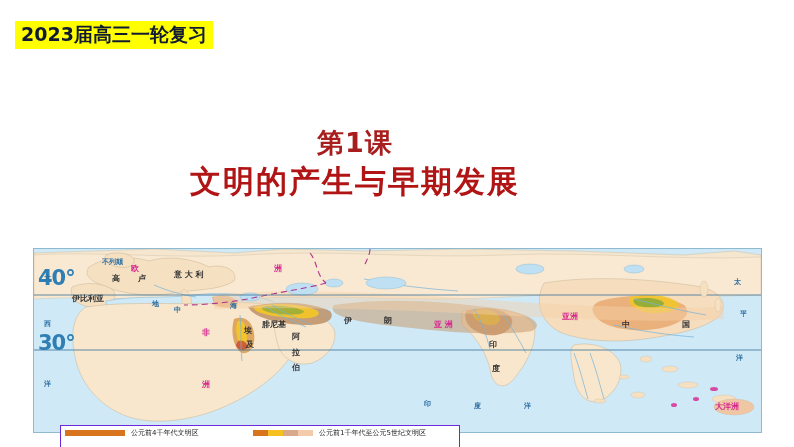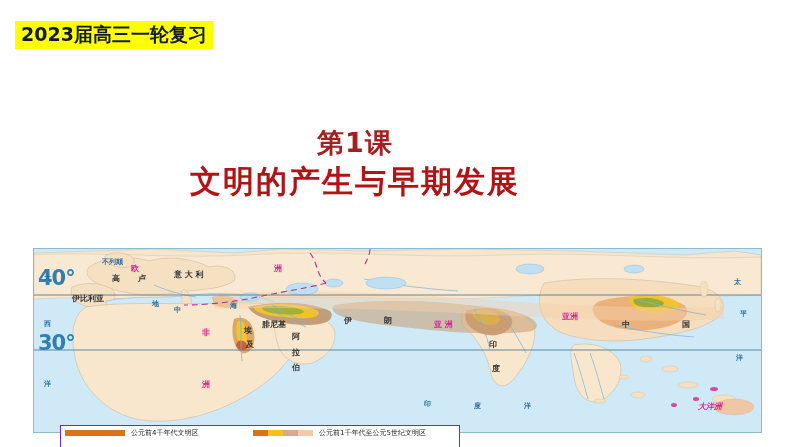--- a/index.html
+++ b/index.html
@@ -268,21 +268,21 @@
         <div class="maplabel dark" style="left: 458px; top: 114px;">度</div>
         <div class="maplabel dark" style="left: 588px; top: 70px;">中</div>
         <div class="maplabel dark" style="left: 648px; top: 70px;">国</div>
         <div class="maplabel pink" style="left: 528px; top: 62px;">亚洲</div>
         <div class="maplabel blue" style="left: 700px; top: 28px;">太</div>
         <div class="maplabel blue" style="left: 706px; top: 60px;">平</div>
         <div class="maplabel blue" style="left: 702px; top: 104px;">洋</div>
         <div class="maplabel blue" style="left: 390px; top: 150px;">印</div>
         <div class="maplabel blue" style="left: 440px; top: 152px;">度</div>
         <div class="maplabel blue" style="left: 490px; top: 152px;">洋</div>
-        <div class="maplabel pink" style="left: 664px; top: 152px; font-style: italic;">大洋洲</div>
+        <div class="maplabel pink" style="left: 681px; top: 152px;">大洋洲</div>
       </div>
   </div>
 
   <div class="legend">
     <div class="legend-col left">
       <div class="legend-row">
         <span class="sw c1"></span>
         <span class="legend-txt">公元前4千年代文明区</span>
       </div>
     </div>

